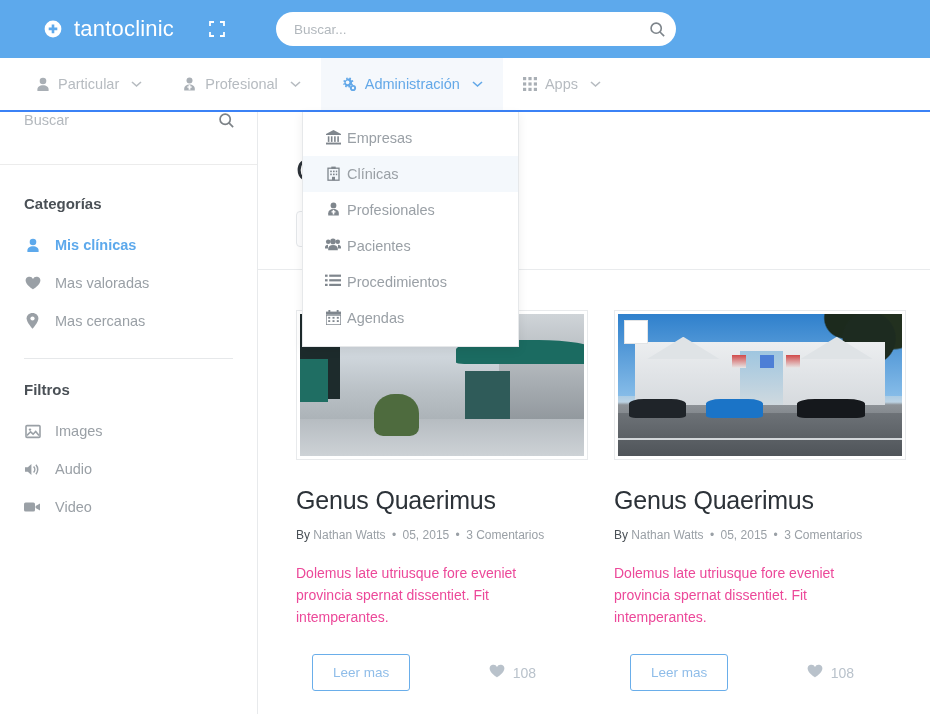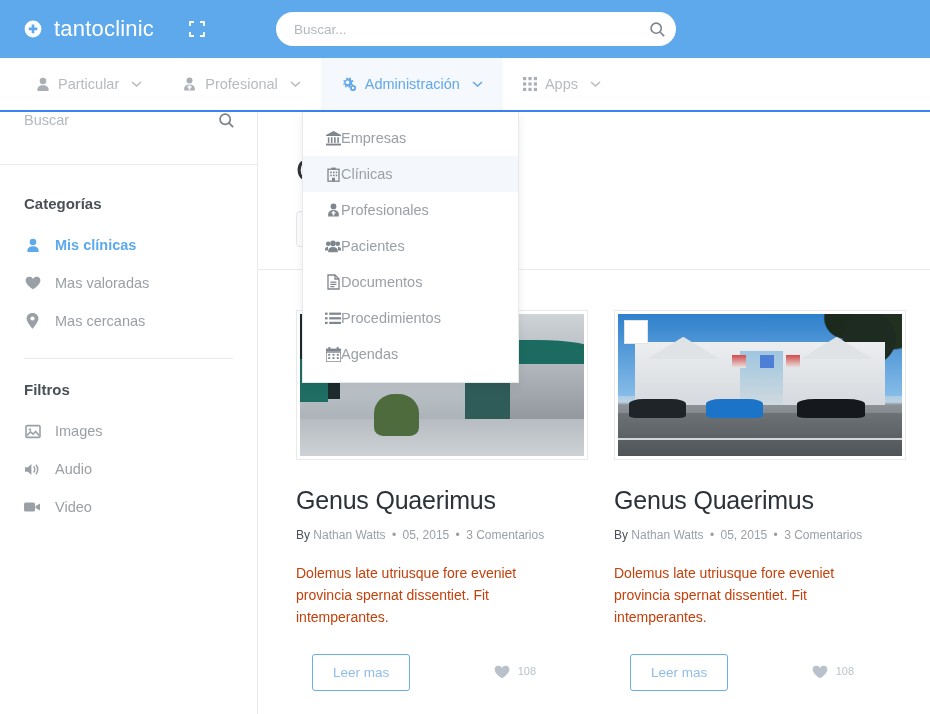--- a/index.html
+++ b/index.html
@@ -8,21 +8,21 @@
     font-family: "Liberation Sans", sans-serif;
     background: #ffffff;
     overflow: hidden;
   }
   #app { position: relative; width: 930px; height: 714px; overflow: hidden; background:#fff; }
 
   
   .topbar {
     position: absolute; top: 0; left: 0; width: 930px; height: 58px;
     background: #5da9ec;
-    display: flex; align-items: center;
+    display: flex; align-items: center; padding-left: 20px;
   }
   .brand { display: flex; align-items: center; margin-left: 18px; }
   .brand-logo { width: 26px; height: 26px; position: relative; flex: 0 0 auto; }
   .brand-logo svg { display: block; }
   .brand-name {
     color: #ffffff; font-size: 22px; letter-spacing: .2px;
     margin-left: 10px; font-weight: 400; white-space: nowrap;
   }
   .expand-btn {
     margin-left: 32px; width: 22px; height: 22px;
@@ -131,33 +131,33 @@
     background: #ffffff; border: 1px solid #e2e4e6; cursor: pointer; z-index: 3;
   }
   .card-title {
     font-size: 25px; color: #2c3238; font-weight: 400;
     margin-top: 26px; letter-spacing: -.2px;
   }
   .card-meta { margin-top: 13px; font-size: 12px; color: #9aa0a6; }
   .card-meta .by { color: #4a5056; font-weight: normal; }
   .card-meta .dot { color: #9aa0a6; margin: 0 3px; }
   .card-excerpt {
-    margin-top: 20px; font-size: 14px; color: #c2410c; line-height: 22px;
+    margin-top: 20px; font-size: 14px; color: #ec4899; line-height: 22px;
     max-width: 250px;
   }
   .card-foot {
     display: flex; align-items: center; justify-content: space-between;
     margin-top: 26px; width: 240px; padding-left: 16px;
   }
   .btn-more {
     border: 1px solid #6aaeea; color: #8fbde9; background: #fff;
     border-radius: 3px; padding: 10px 20px; font-size: 13.5px;
     cursor: pointer; font-family: "Liberation Sans", sans-serif;
   }
-  .likes { display: flex; gap: 8px; color: #b9c2cb; font-size: 11px; cursor: pointer; }
+  .likes { display: flex; align-items: center; gap: 8px; color: #b9c2cb; font-size: 14px; cursor: pointer; }
 
   
   .photo.storefront { background: linear-gradient(#d9dfe4 0%, #cfd6dc 30%, #b9c0c5 55%, #9aa1a6 100%); }
   .photo.storefront .sf-awning {
     position: absolute; left: 55%; top: 18%; width: 48%; height: 17%;
     background: #1b6b61; border-radius: 40% 40% 6% 6%;
   }
   .photo.storefront .sf-wallR {
     position: absolute; right: 0; top: 0; width: 30%; height: 100%;
     background: linear-gradient(#cfd4d8, #7d848a);
@@ -228,21 +228,21 @@
 
   
   .dropdown {
     position: absolute; left: 302px; top: 112px; width: 217px;
     background: #ffffff;
     border: 1px solid #e6e8ea; border-top: 0;
     box-shadow: 0 3px 10px rgba(0,0,0,.07);
     padding: 8px 0 10px 0; z-index: 50;
   }
   .dd-item {
-    display: flex; align-items: center; gap: 0;
+    display: flex; gap: 6px;
     padding: 10px 0 10px 22px; cursor: pointer;
     font-size: 14.5px; color: #9aa0a6;
   }
   .dd-item .ddicon { width: 16px; display: flex; justify-content: center; color: #7f868d; }
   .dd-item.hover { background: #f4f8fc; }
 </style>
 </head>
 <body>
 
 <div id="app">
@@ -573,30 +573,20 @@
           <circle cx="3.4" cy="3.6" r="2.4"></circle>
             <circle cx="13.6" cy="3.6" r="2.4"></circle>
           <circle cx="8.5" cy="3.2" r="3"></circle>
           <path d="M8.5 6.9c-3.1 0-5.1 1.7-5.1 3.8v1.8h10.2v-1.8c0-2.1-2-3.8-5.1-3.8z"></path>
           <path d="M3.2 6.8C1.3 6.8 0 7.9 0 9.4v1.4h3.2zM13.8 6.8c1.9 0 3.2 1.1 3.2 2.6v1.4h-3.2z"></path>
         </svg>
       </span>
       <span>Pacientes</span>
     </div>
 
-    <div class="dd-item">
-      <span class="ddicon">
-        <svg width="13" height="16" viewBox="0 0 13 16" fill="none" stroke="currentColor" stroke-width="1.3">
-          <path d="M1 1h7l4 4v10H1z"></path>
-          <path d="M8 1v4h4"></path>
-          <path d="M3.4 8.2h6M3.4 10.4h6M3.4 12.6h4"></path>
-        </svg>
-      </span>
-      <span>Documentos</span>
-    </div>
 
 
     <div class="dd-item">
       <span class="ddicon">
         <svg width="16" height="13" viewBox="0 0 16 13" fill="currentColor">
           <rect x="0" y="0.6" width="2.6" height="2.2"></rect>
             <rect x="4.2" y="0.6" width="11.8" height="2.2"></rect>
           <rect x="0" y="5.2" width="2.6" height="2.2"></rect>
             <rect x="4.2" y="5.2" width="11.8" height="2.2"></rect>
           <rect x="0" y="9.8" width="2.6" height="2.2"></rect>

